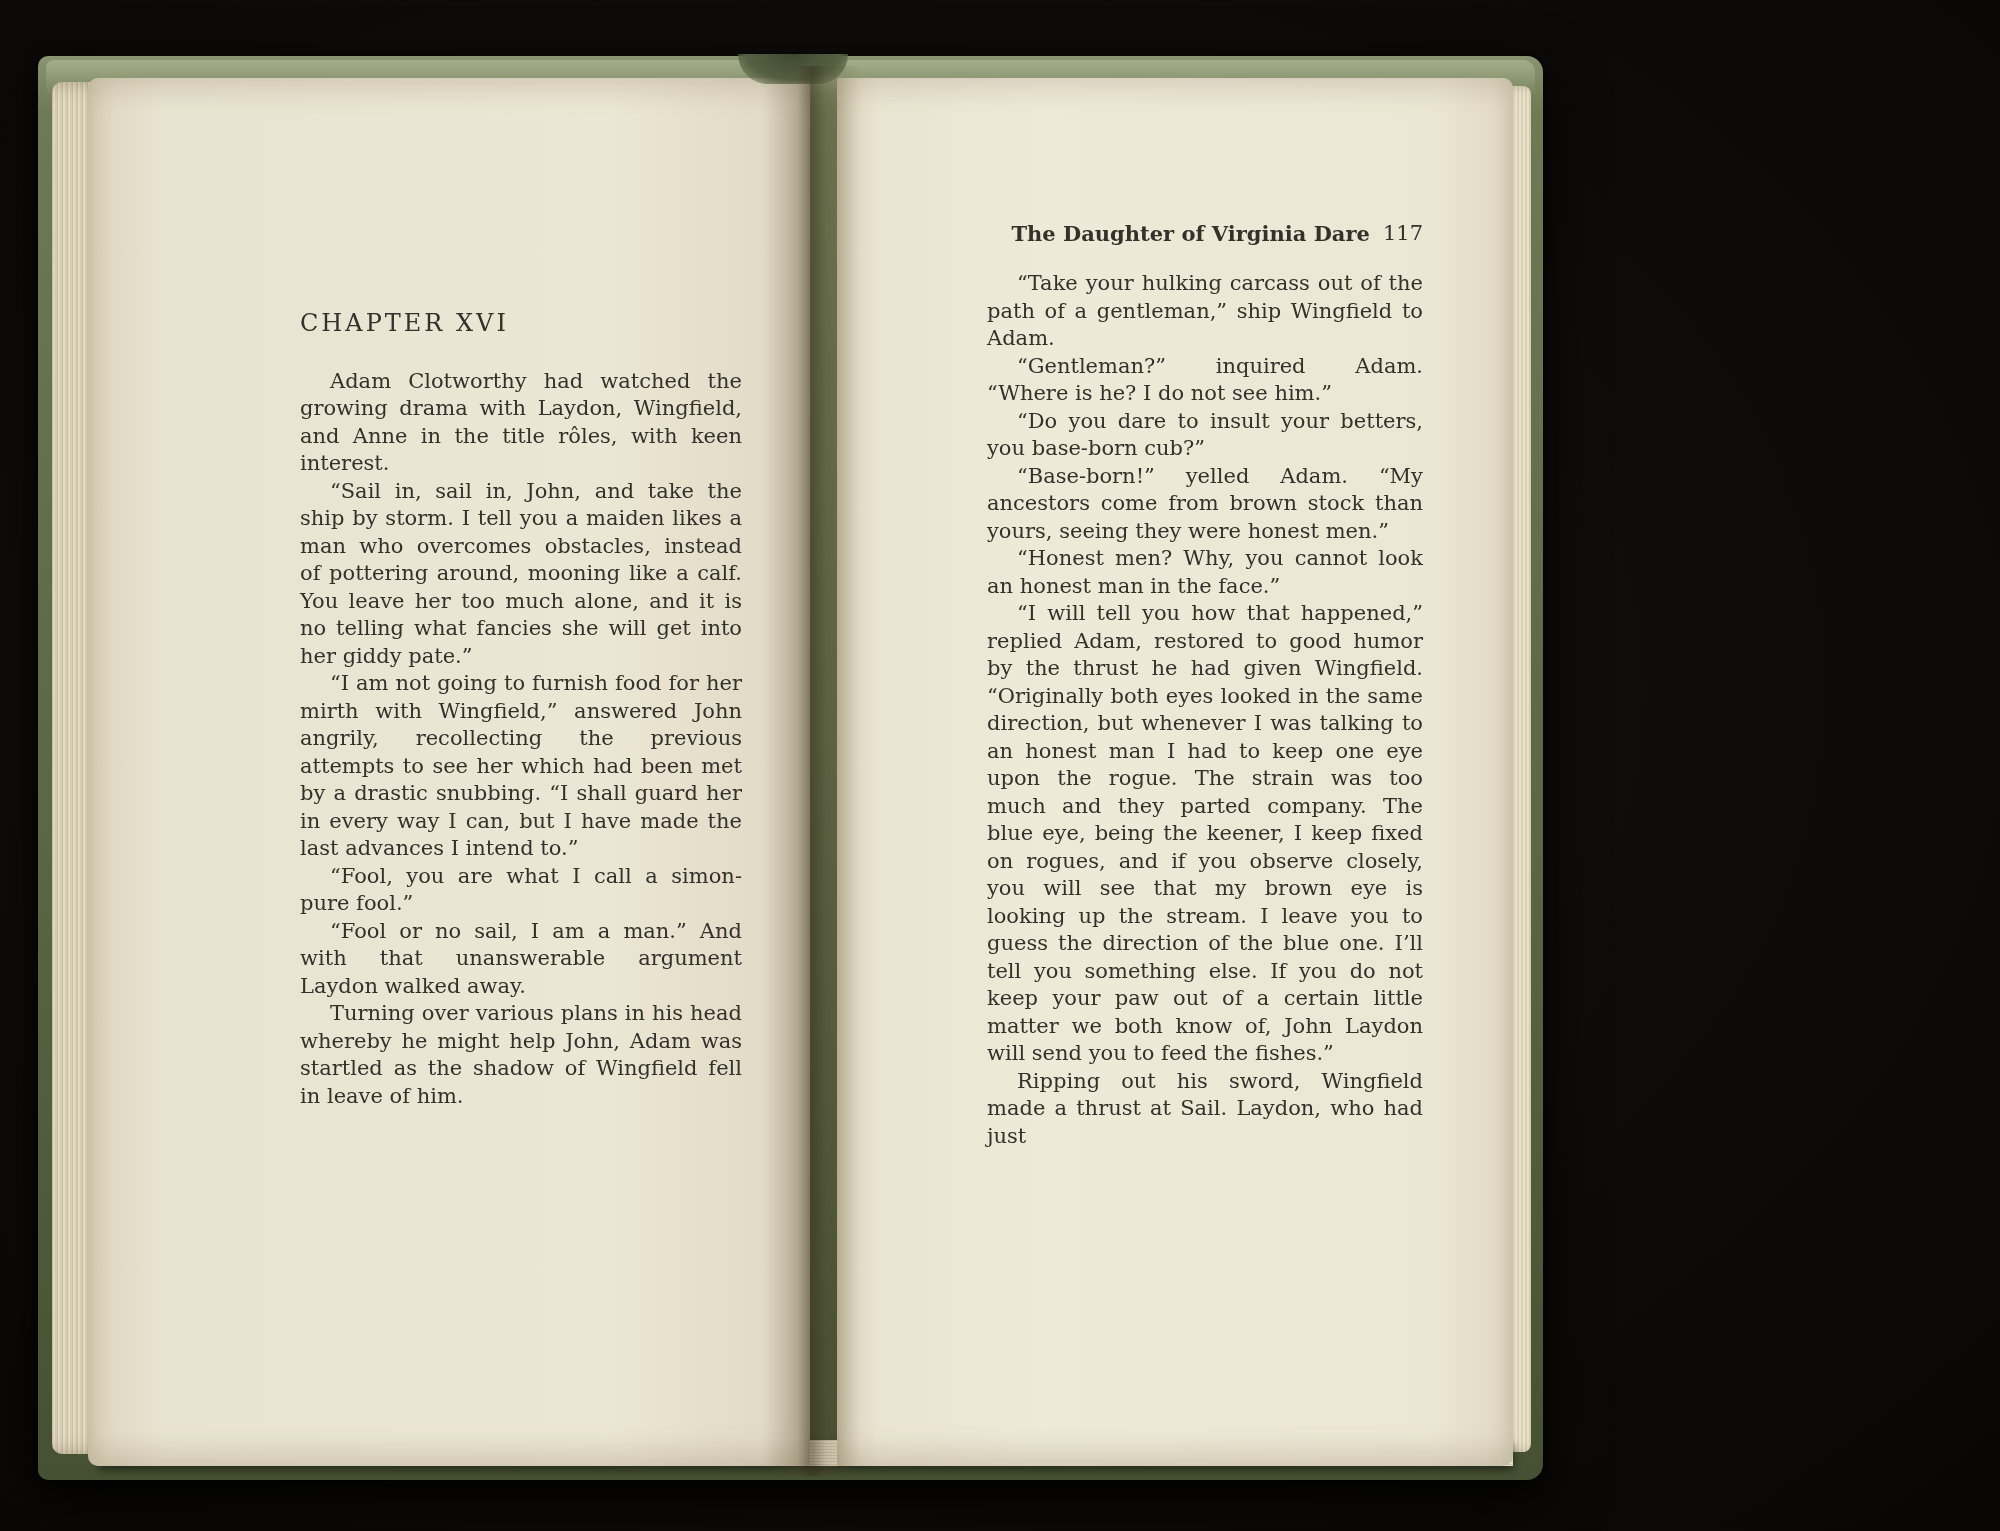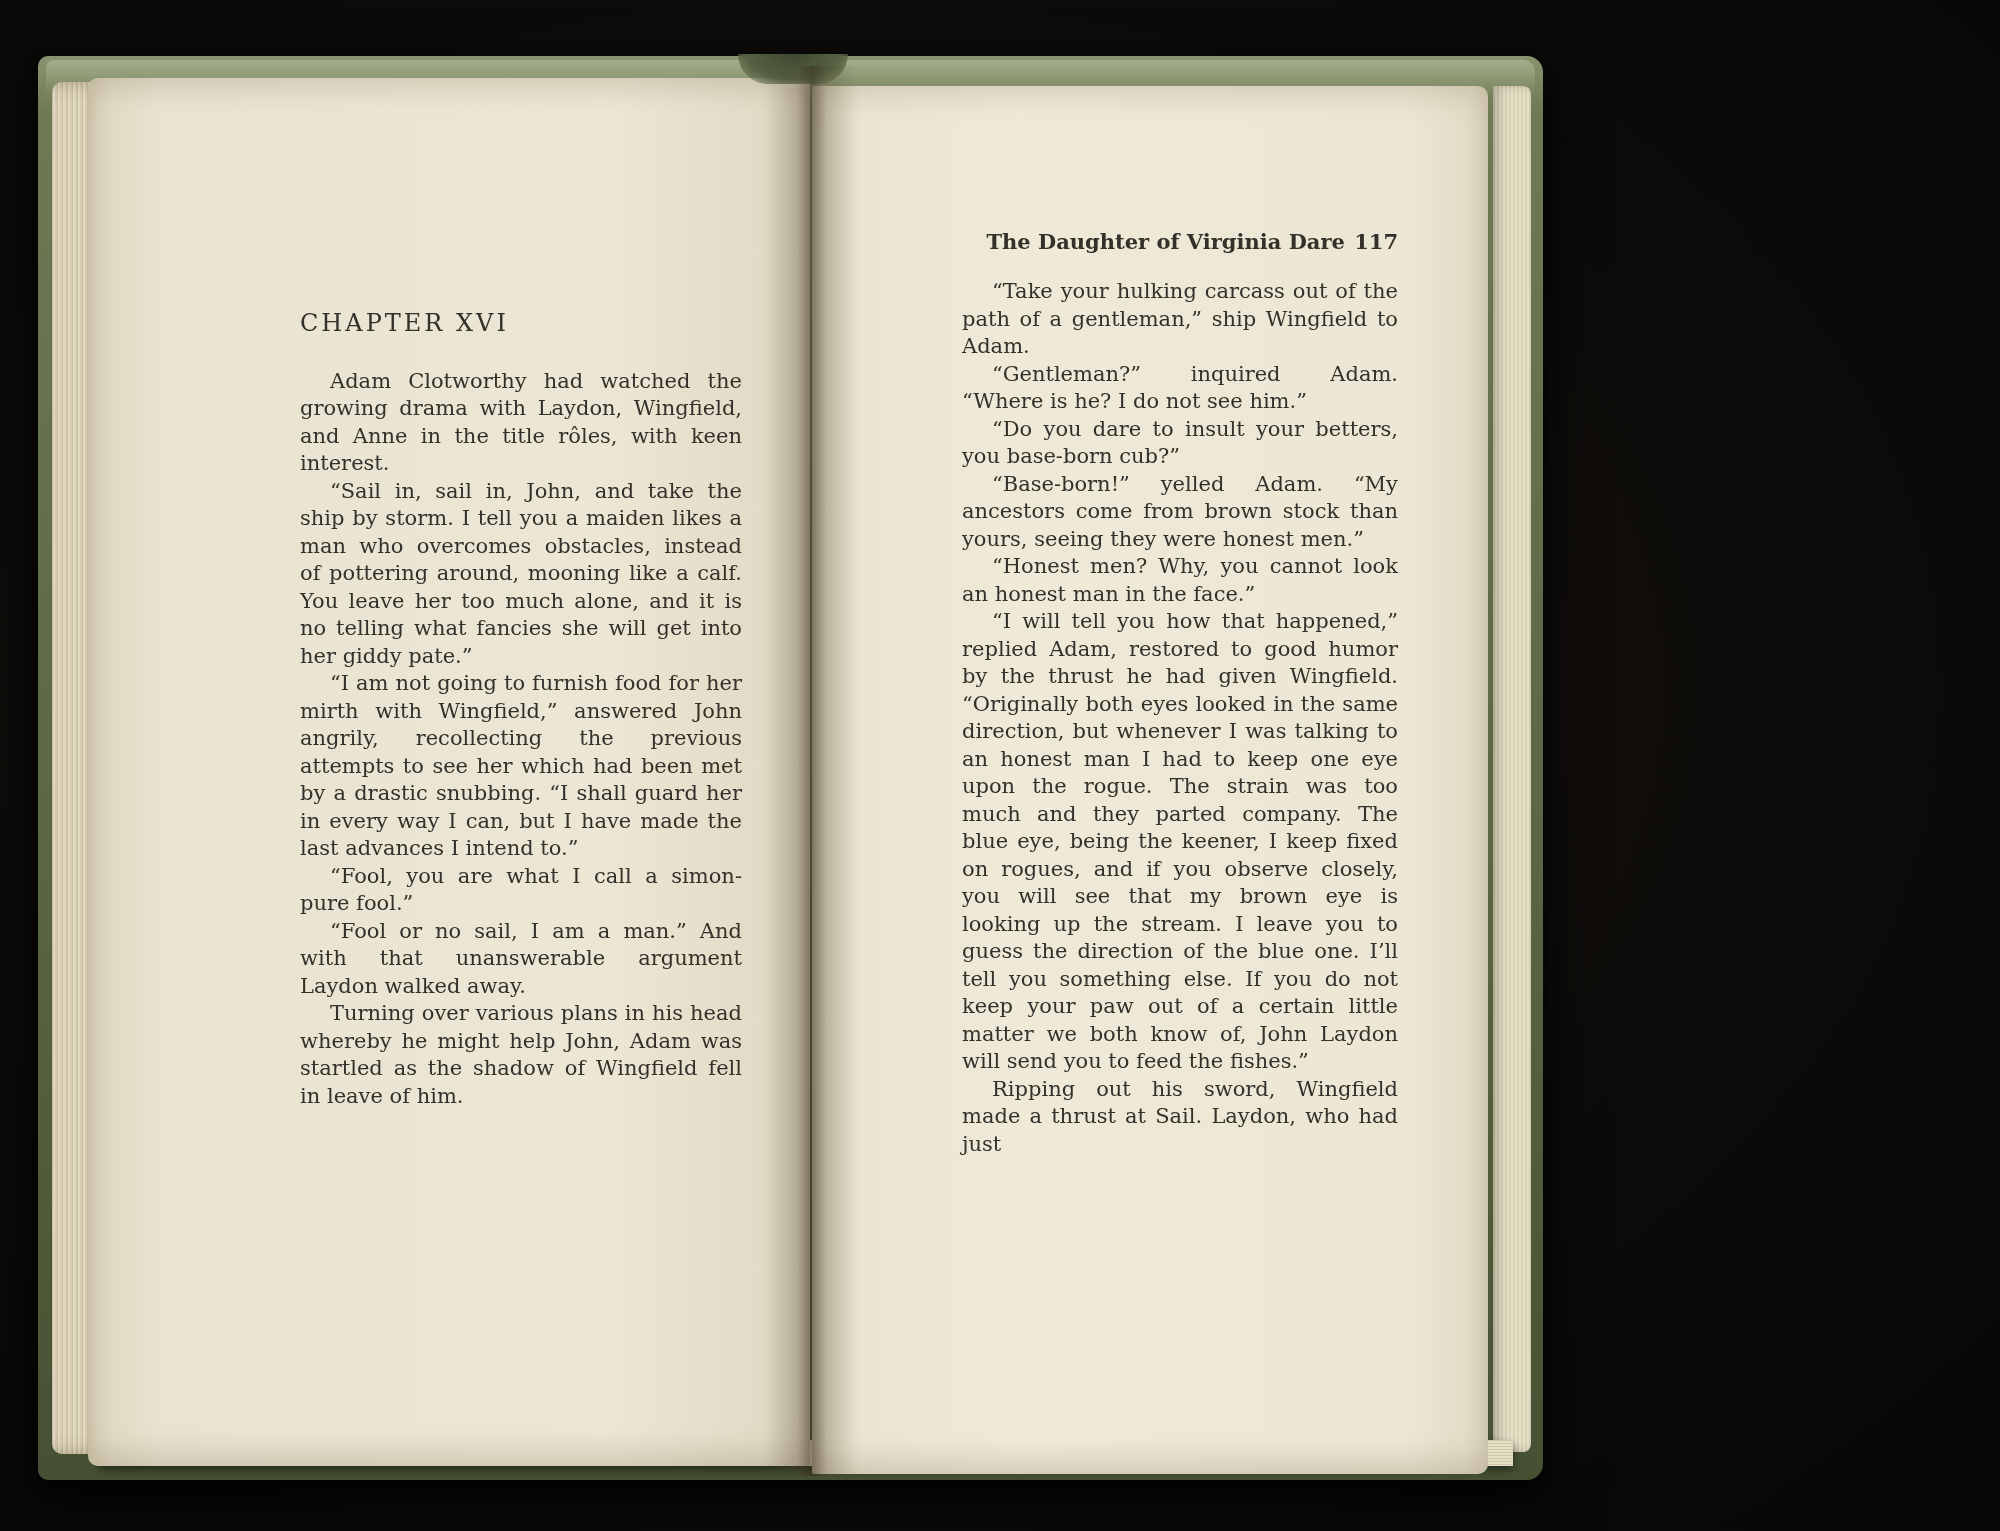--- a/index.html
+++ b/index.html
@@ -85,26 +85,25 @@
   }
   .page.left {
     left: 50px;
     width: 722px;
     background: linear-gradient(90deg, #ddd5bd 0%, #e9e3d1 10%, #ece6d4 72%, #e2dbc7 93%, #cfc6ae 100%);
     border-radius: 10px 2px 2px 10px;
     box-shadow: inset 0 14px 22px rgba(120,105,75,0.18), inset 0 -16px 24px rgba(120,105,75,0.2);
     padding: 0;
   }
   .page.right {
-    left: 774px;
+    left: 799px;
     width: 676px;
     background: linear-gradient(90deg, #d8d0b8 0%, #eae4d2 6%, #efe9d8 30%, #ece6d4 88%, #e0d8c2 100%);
     border-radius: 2px 10px 10px 2px;
     box-shadow: inset 0 14px 22px rgba(120,105,75,0.16), inset 0 -16px 24px rgba(120,105,75,0.2);
-    margin-top: 8px;
   }
   .textblock {
     position: absolute;
   }
   .page.left .textblock {
     left: 212px;
     top: 232px;
     width: 442px;
   }
   .page.right .textblock {
@@ -128,21 +127,21 @@
   }
   .running-header .title {
     position: absolute;
     left: 50%;
     transform: translateX(-54%);
     white-space: nowrap;
   }
   .running-header .folio {
     position: absolute;
     right: 0;
-    font-weight: bold;
+    font-weight: normal;
   }
   p.bodytext {
     margin: 0;
     text-indent: 30px;
   }
   .gutter {
     position: absolute;
     left: 726px;
     top: 10px;
     width: 96px;

